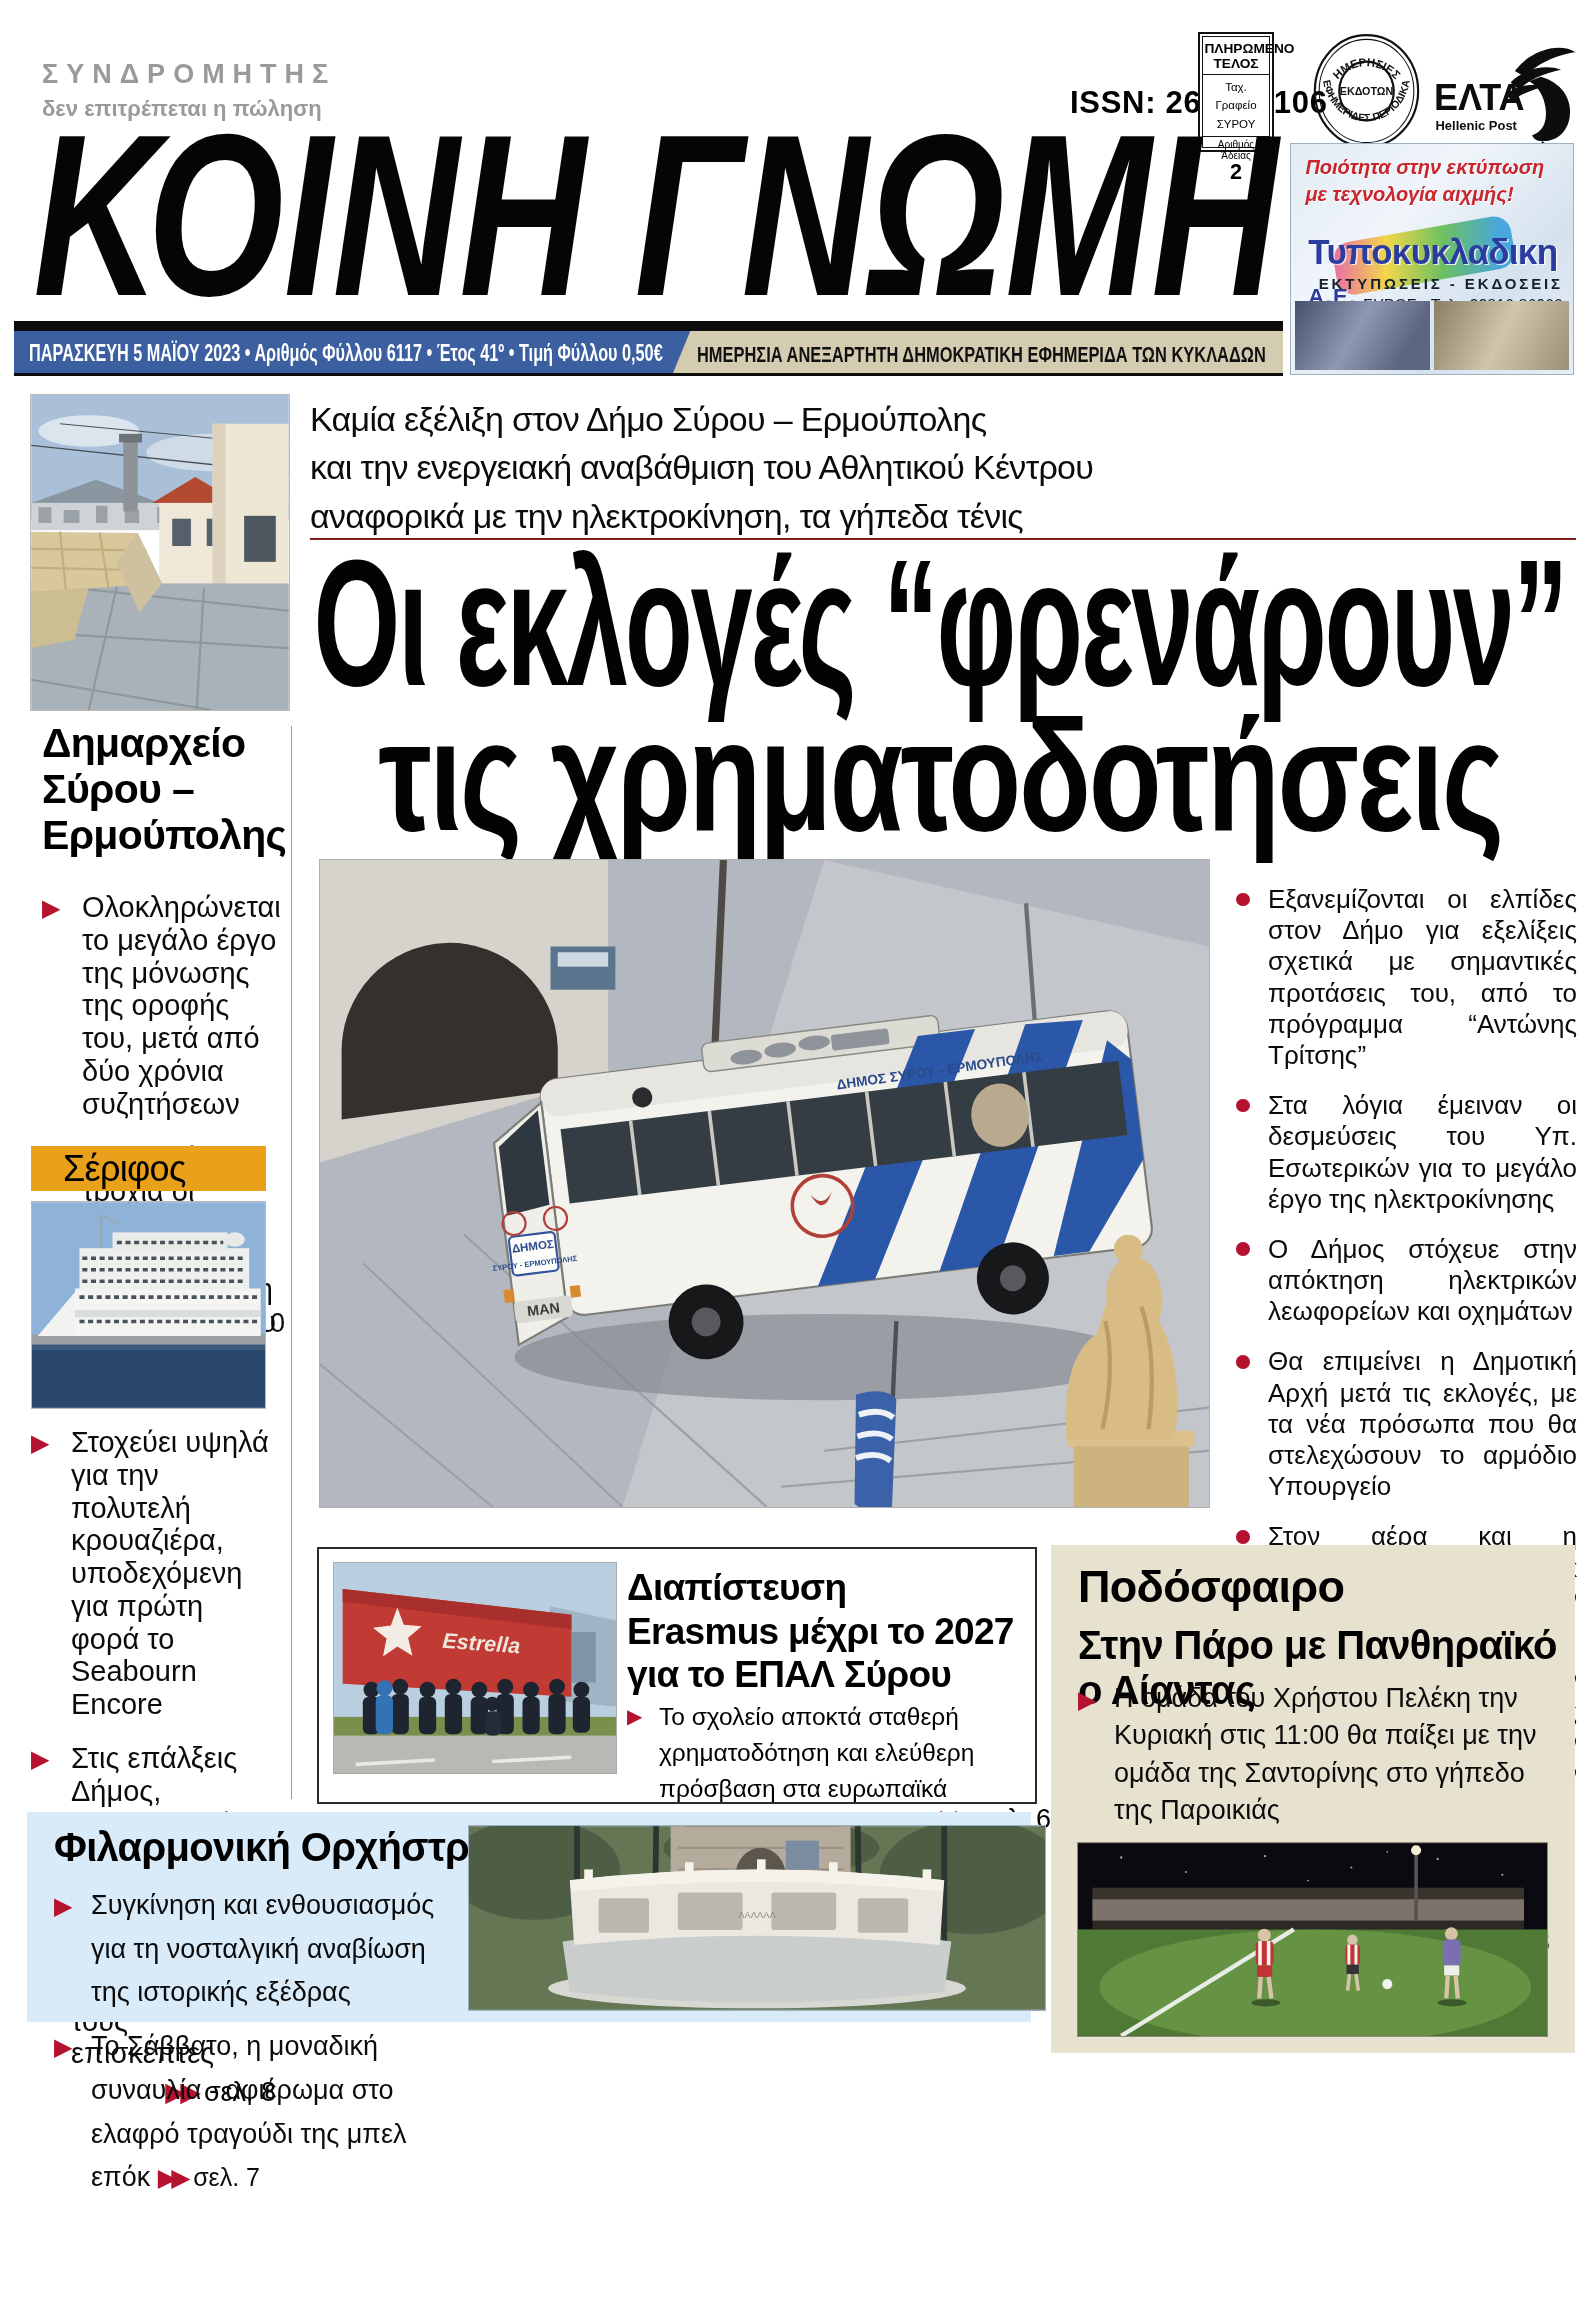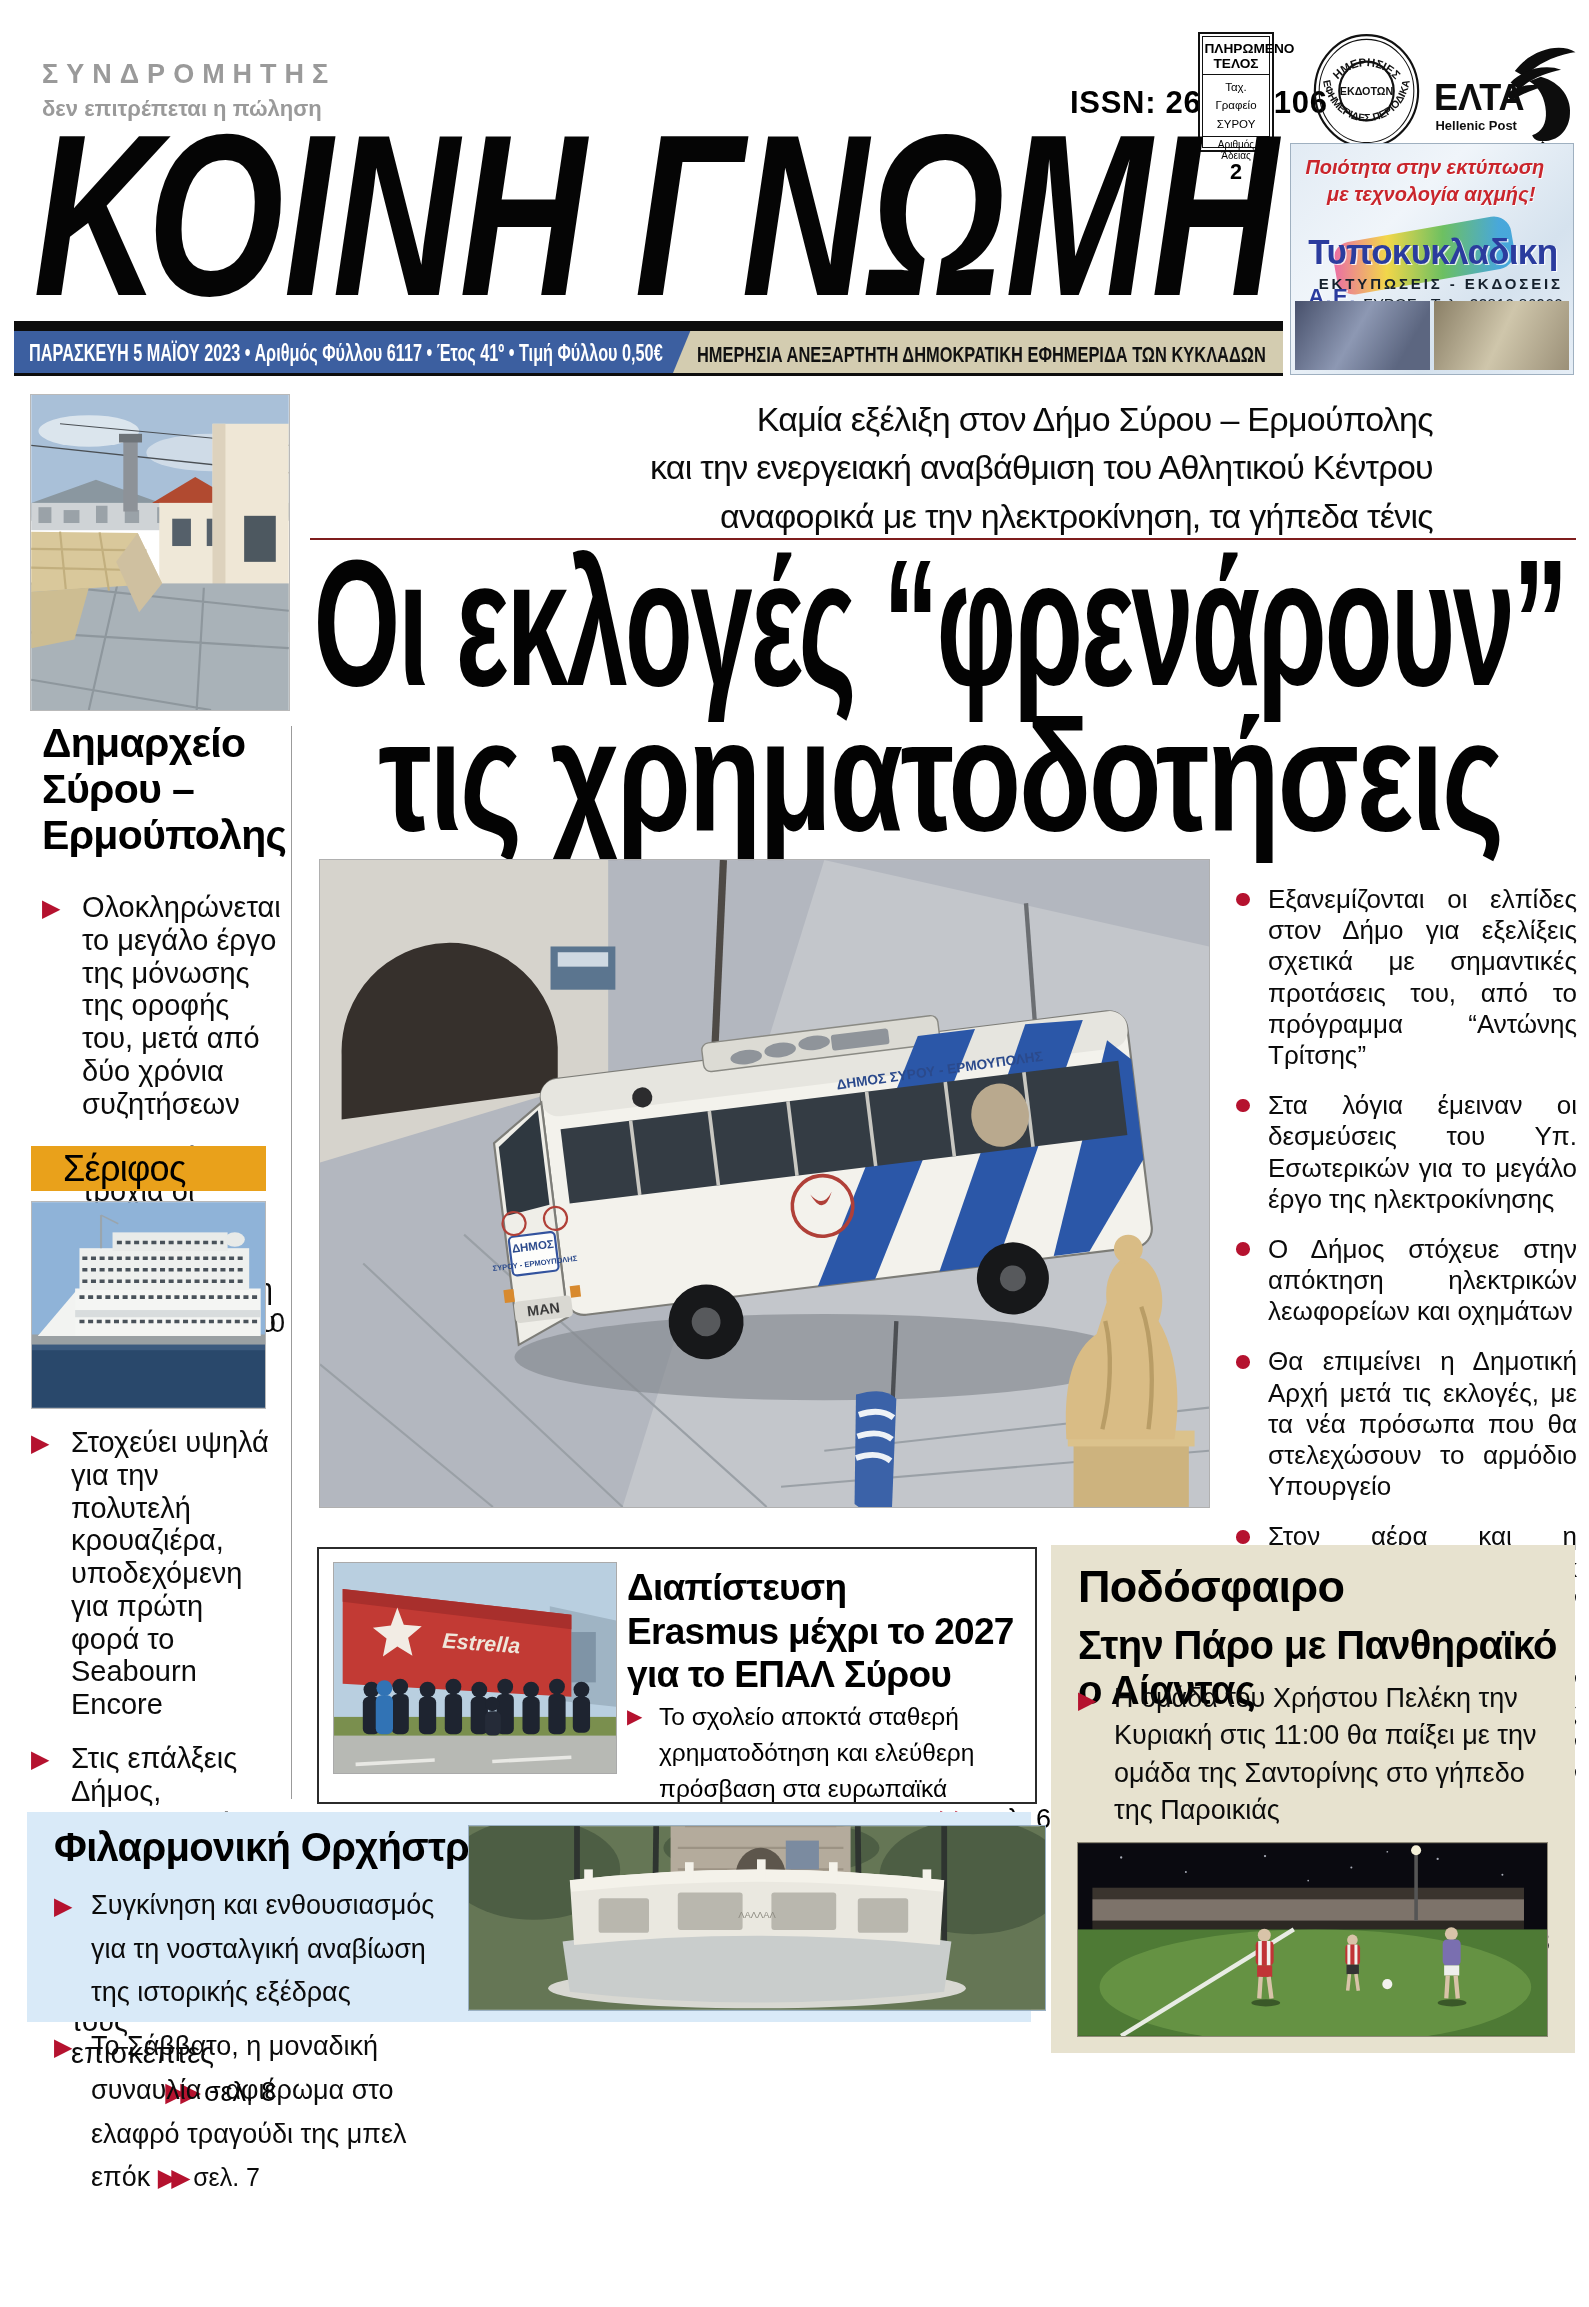--- a/index.html
+++ b/index.html
@@ -21,21 +21,21 @@
   #stampbox .num{font-size:21.6px;font-weight:bold;line-height:1.05}
   #pubstamp{left:1312px;top:32px}
   #elta{left:1434px;top:35px}
   #masthead{left:32px;top:122px}
 
   
   #adbox{left:1290px;top:143px;width:284px;height:232px;border:0.7px solid #9fb0c0;box-sizing:border-box;
          background:linear-gradient(135deg,#e2ebf4 0%,#f0f5fa 35%,#d5e2ee 70%,#e6eef6 100%);overflow:hidden}
   #adbox .sl{position:absolute;left:14.4px;top:10px;width:256px;color:#c9252c;font-style:italic;font-weight:bold;
              font-size:20px;line-height:1.35;text-shadow:0.7px 0.7px 0 #fff}
-  #adbox .sl .l2{text-align:center;padding-right:4.3px}
+  #adbox .sl .l2{text-align:left;padding-right:4.3px}
   #adbox .rb{position:absolute;left:43px;top:85px;width:180px;height:53px;border-radius:17.3px;opacity:.85;
              background:linear-gradient(100deg,#e94f9b,#f3d22b 30%,#58b847 60%,#2e9cd6 90%);transform:rotate(-10deg)}
   #adbox .brand{position:absolute;left:17.3px;top:88px;width:259px;font-size:35px;font-weight:bold;color:#2b3c9e;
                 letter-spacing:-0.7px;text-shadow:1.4px 1.4px 0 #ffffffcc}
   #adbox .brand .ae{font-size:22px;letter-spacing:1.4px}
   #adbox .serv{position:absolute;right:10px;top:131px;font-size:15px;font-weight:bold;letter-spacing:2.9px;color:#15202c}
   #adbox .tel{position:absolute;right:10px;top:153px;font-size:16px;color:#15202c}
   #adbox .ph{position:absolute;left:4.3px;bottom:4.3px;right:4.3px;height:69px;display:flex;gap:3.6px}
   #adbox .ph .p1{flex:1;background:linear-gradient(120deg,#47506b,#8d98b3 45%,#5c6680 80%)}
   #adbox .ph .p2{flex:1;background:linear-gradient(115deg,#8a7f66,#cfc6ab 50%,#9b9078)}
@@ -44,21 +44,21 @@
   #bar-top{left:14.4px;top:321px;width:1269px;height:10px;background:#0d0d0d}
   #datebar{left:14.4px;top:331px;width:1269px;height:42px;background:#3c5fa0}
   #beige{left:673px;top:331px;width:610px;height:42px;background:#d3ccb0;
          clip-path:polygon(17.3px 0,610px 0,610px 42px,0 42px)}
   #bar-bot{left:14.4px;top:373px;width:1269px;height:2.9px;background:#0d0d0d}
   #dateline{left:29px;top:334px}
   #tagline{left:697px;top:333px}
 
   
   #roofph{left:30px;top:394px;border:0.7px solid #b9b9b9}
-  #intro{left:310px;top:395px;width:1123px;text-align:right}
+  #intro{left:310px;top:395px;width:1123px;text-align:left}
   #intro .il{font-size:34px;line-height:1.42;color:#0b0b0b;letter-spacing:-0.7px}
   #redline{left:310px;top:538px;width:1266px;height:2.2px;background:#7e1d1d}
   #hl1{left:299px;top:546px}
   #hl2{left:299px;top:711px}
 
   
   #chtitle{left:42px;top:721px;width:248px;font-size:41px;font-weight:bold;line-height:1.12;letter-spacing:-0.7px}
   #chitems{left:42px;top:891px;width:243px}
   #seritems{left:31px;top:1426px;width:248px}
   .bitem{position:relative;padding-left:40px;font-size:29px;line-height:1.13;margin-bottom:21.6px;color:#0b0b0b}

